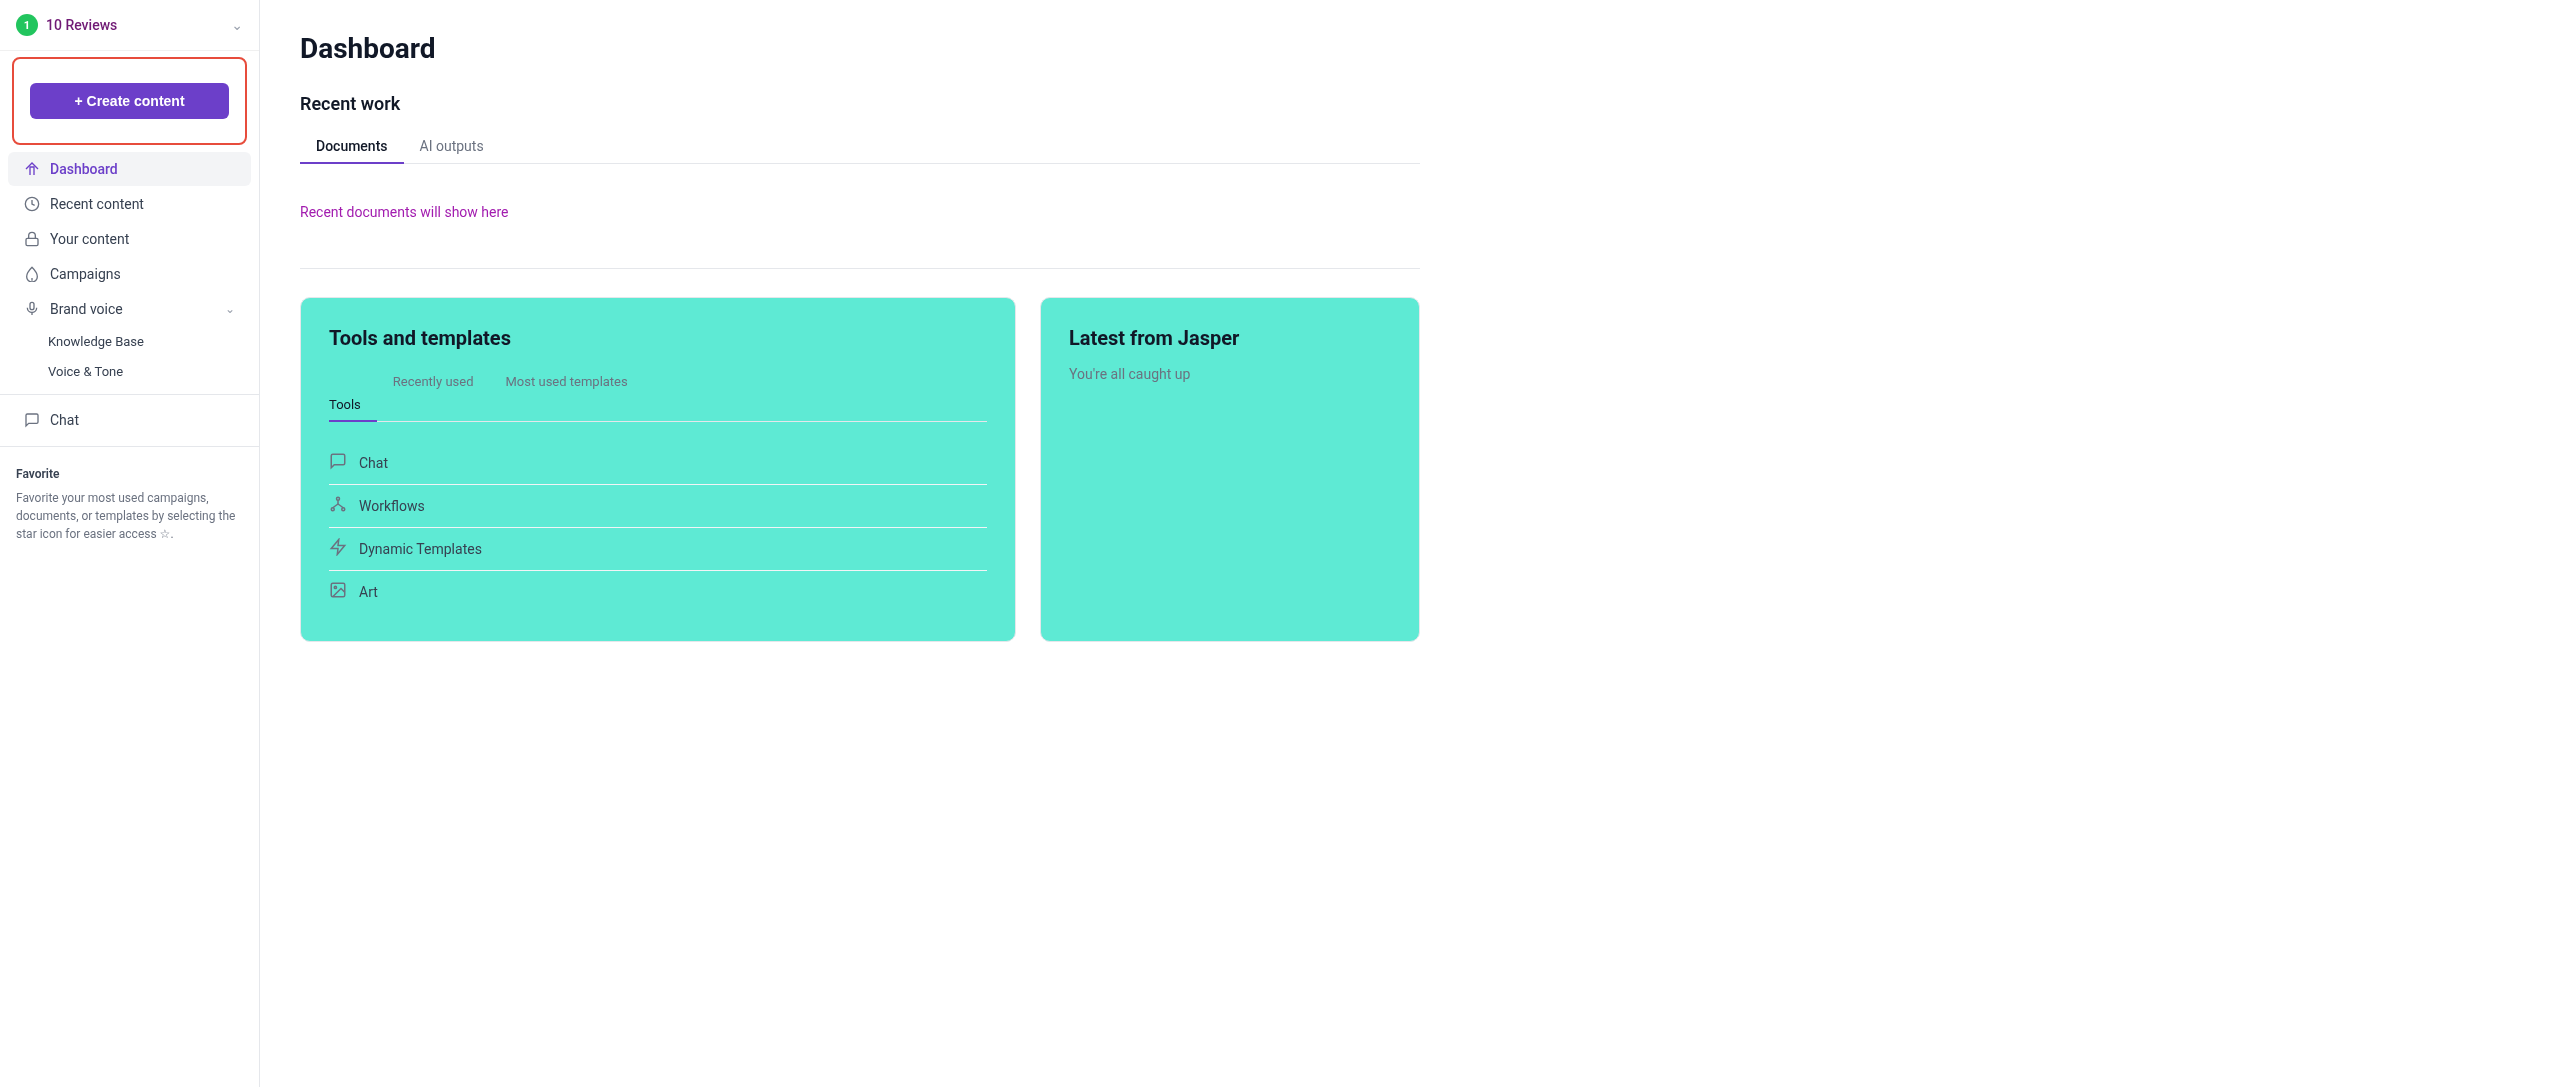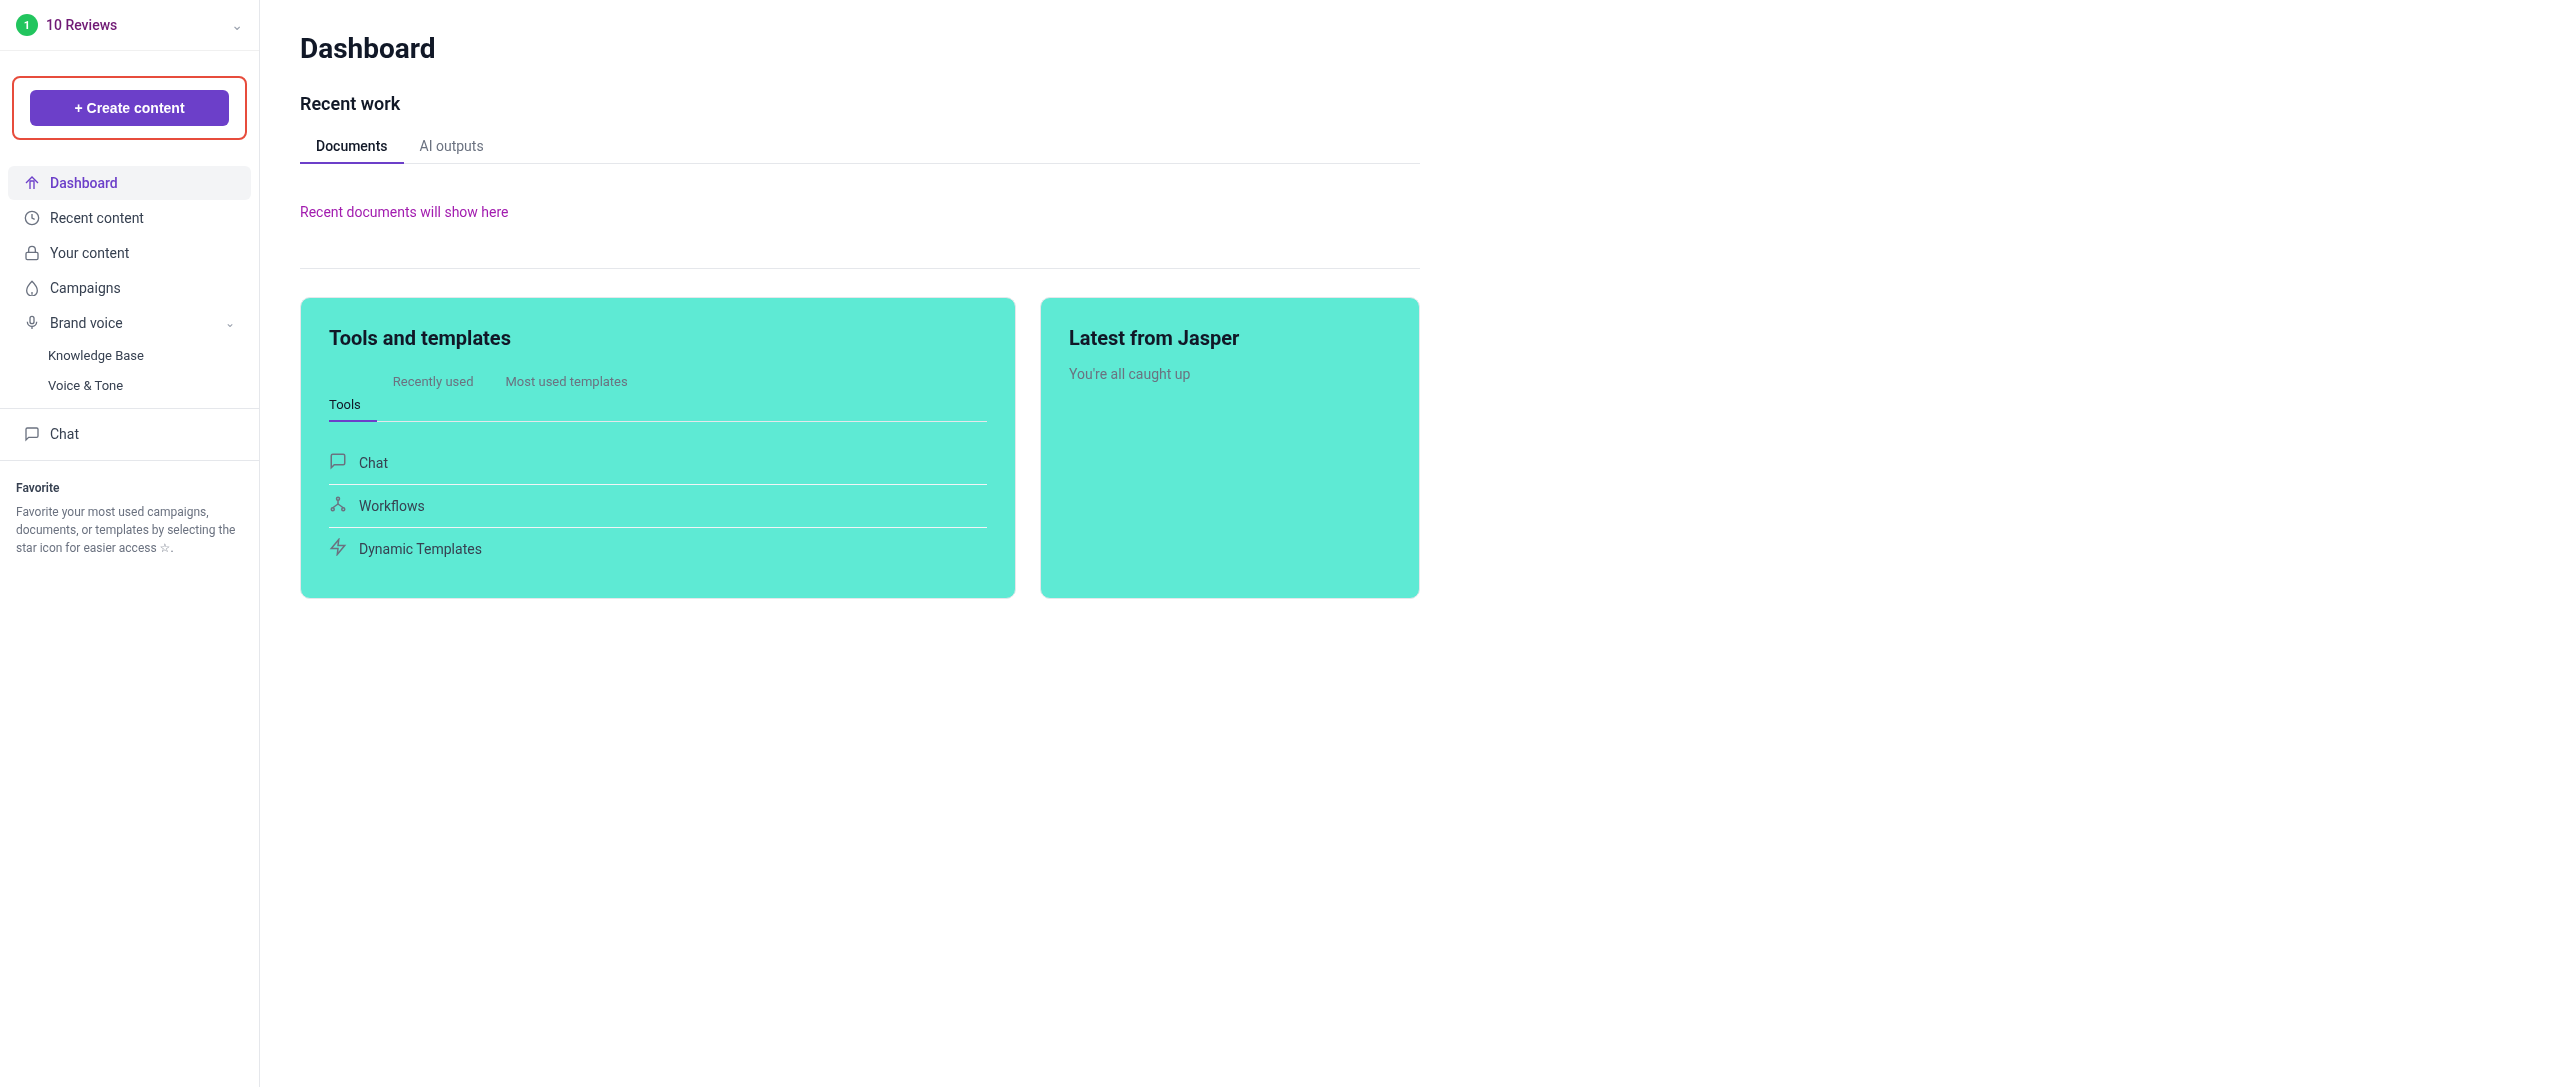--- a/index.html
+++ b/index.html
@@ -46,24 +46,24 @@
       color: #701a75;
       flex: 1;
     }
 
     .chevron-icon {
       color: #9ca3af;
       font-size: 14px;
     }
 
     .create-btn-wrapper {
-      padding: 12px 16px;
+      padding: 24px 16px;
       border: 2px solid #e74c3c;
       border-radius: 8px;
-      margin: 25px 12px;
+      margin: 6px 12px;
     }
 
     .create-btn {
       width: 100%;
       background: #6c3fc9;
       color: #fff;
       border: none;
       border-radius: 6px;
       padding: 10px 16px;
       font-size: 14px;
@@ -434,20 +434,30 @@
 
         <div class="tool-item">
           <span class="tool-icon">
             <svg width="18" height="18" viewBox="0 0 24 24" fill="none" stroke="currentColor" stroke-width="2">
               <polygon points="13 2 3 14 12 14 11 22 21 10 12 10 13 2"></polygon>
             </svg>
           </span>
           <span>Dynamic Templates</span>
         </div>
 
+        <div class="tool-item">
+          <span class="tool-icon">
+            <svg width="18" height="18" viewBox="0 0 24 24" fill="none" stroke="currentColor" stroke-width="2">
+              <rect x="3" y="3" width="18" height="18" rx="2"></rect>
+                <circle cx="8.5" cy="8.5" r="1.5"></circle>
+                <polyline points="21 15 16 10 5 21"></polyline>
+            </svg>
+          </span>
+          <span>Art</span>
+        </div>
 
       </div>
 
       <div class="panel-card panel-side">
         <h3 class="panel-title">Latest from Jasper</h3>
         <p class="jasper-subtitle">You're all caught up</p>
       </div>
 
     </div>
 

